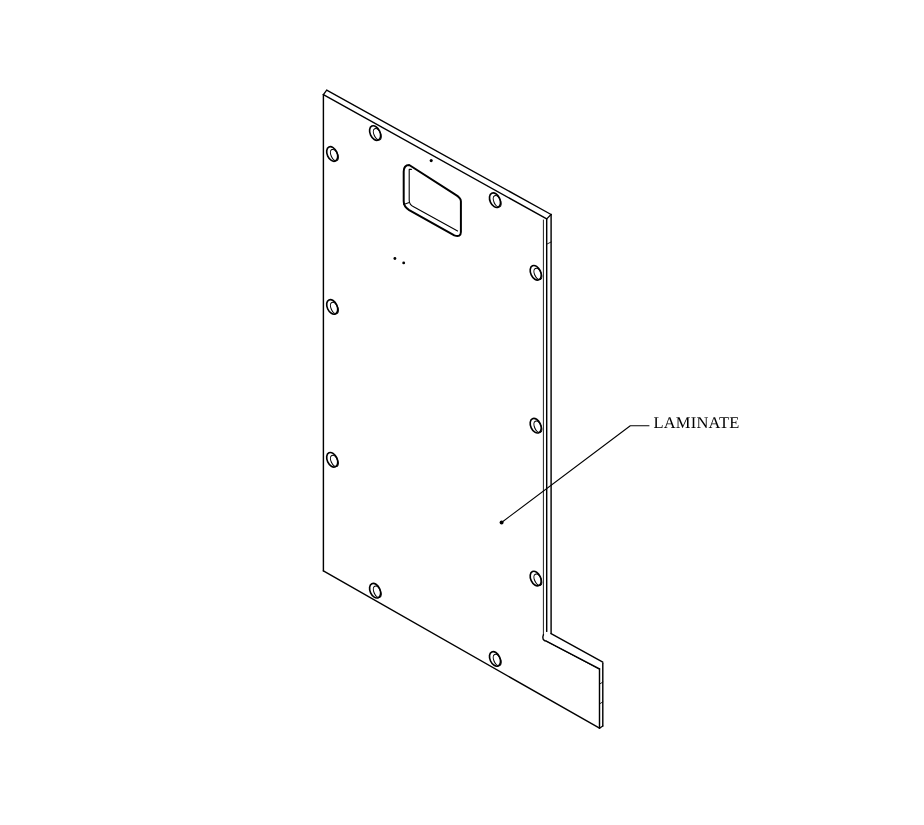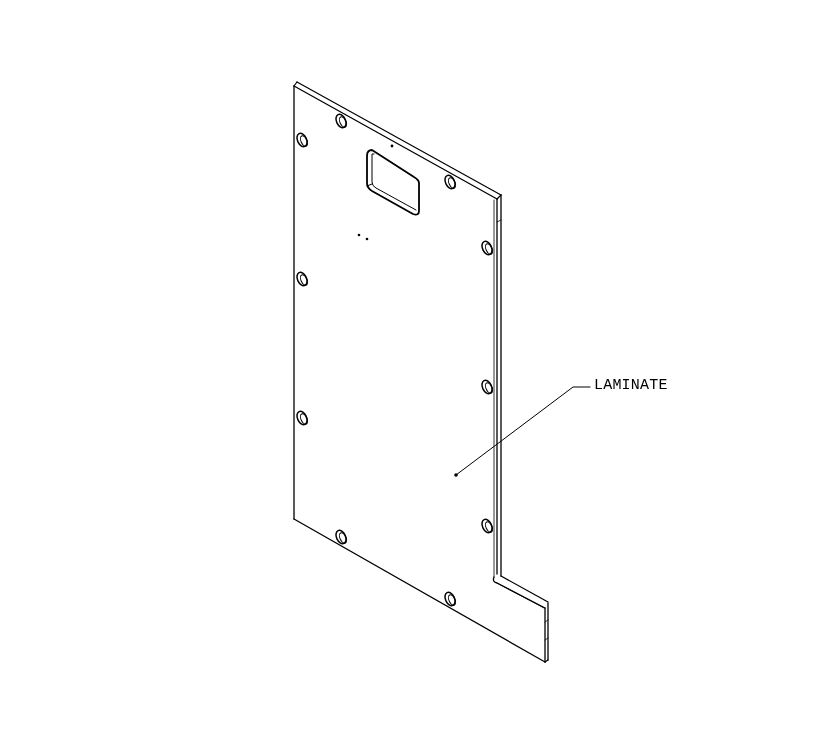--- a/index.html
+++ b/index.html
@@ -18,21 +18,21 @@
       position: absolute;
       left: 0;
       top: 0;
       width: 840px;
       height: 750px;
     }
     .callout-label {
       position: absolute;
       left: 594px;
       top: 377px;
-      font-family: Liberation Mono, monospace;
+      font-family: Liberation Serif, serif;
       font-size: 15px;
       color: #000000;
       letter-spacing: 0.2px;
       white-space: nowrap;
     }
   </style>
 </head>
 <body>
 
 <svg id="drawing" viewBox="0 0 840 750" xmlns="http://www.w3.org/2000/svg">

